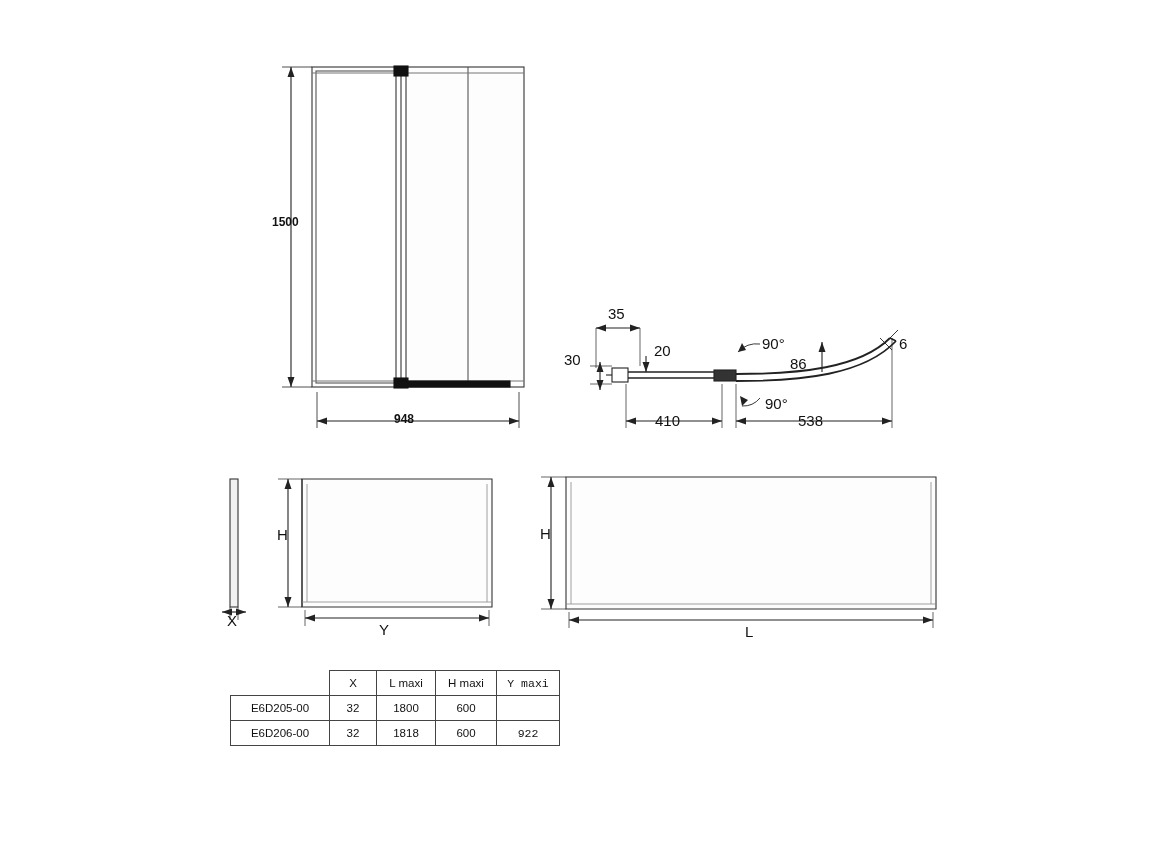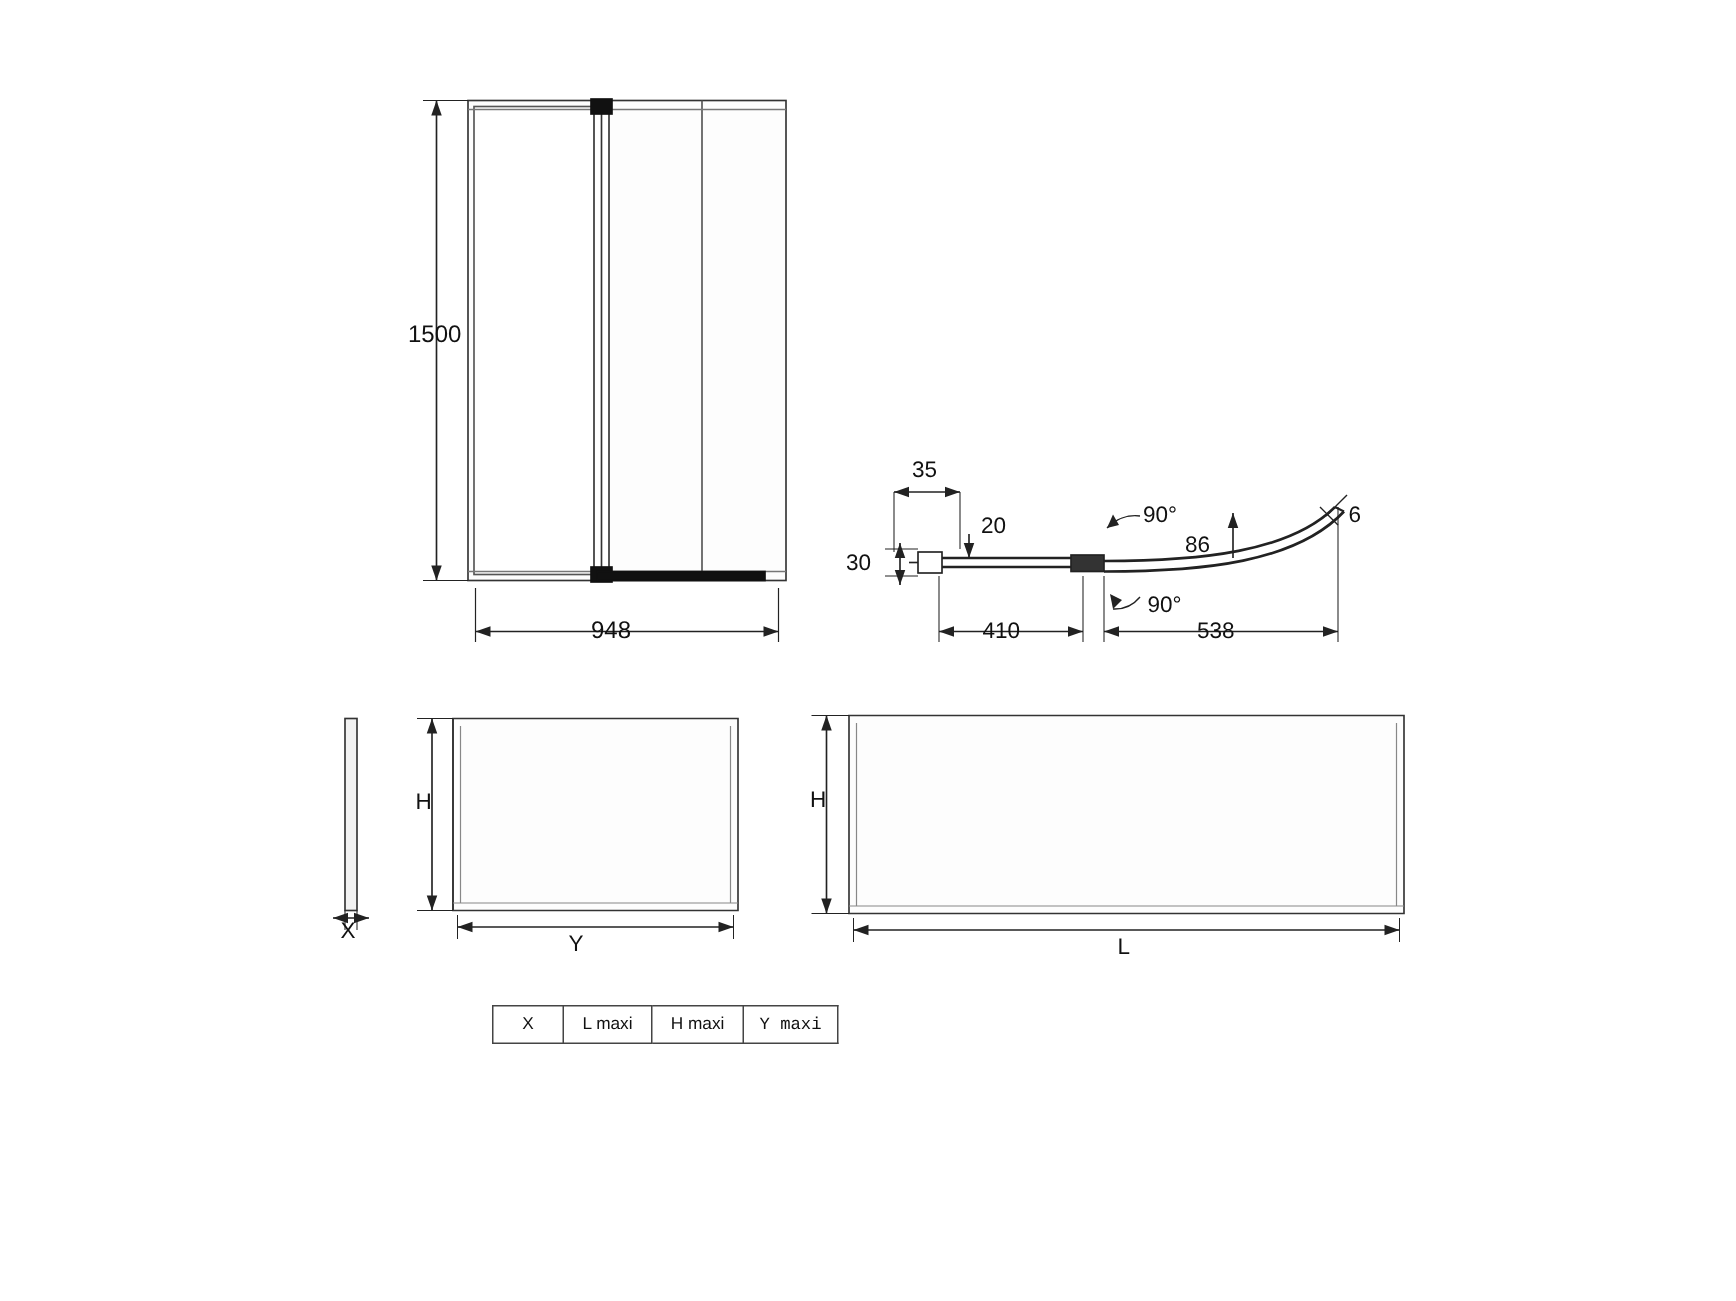--- a/index.html
+++ b/index.html
@@ -19,21 +19,21 @@
     overflow: hidden;
   }
   .abs { position: absolute; }
   .lbl {
     position: absolute;
     font-family: "Liberation Sans", sans-serif;
     color: #111111;
     white-space: nowrap;
     line-height: 1;
   }
-  .lbl-lg { font-size: 16px; font-weight: normal; }
+  .lbl-lg { font-size: 12px; font-weight: bold; }
   .lbl-md { font-size: 15px; }
 
   
   #spec-table {
     position: absolute;
     left: 230px;
     top: 670px;
     border-collapse: collapse;
     font-size: 11.5px;
     color: #111;
@@ -192,21 +192,21 @@
   </svg>
 
   <div class="lbl lbl-lg" style="left:272px; top:216px;">1500</div>
 
   <div class="lbl lbl-lg" style="left:394px; top:413px;">948</div>
 
   <div class="lbl lbl-md" style="left:608px; top:306px;">35</div>
 
   <div class="lbl lbl-md" style="left:654px; top:343px;text-align:right;">20</div>
 
-  <div class="lbl lbl-md" style="left:564px; top:368px;">30</div>
+  <div class="lbl lbl-md" style="left:564px; top:352px;">30</div>
 
   <div class="lbl lbl-md" style="left:762px; top:336px;">90°</div>
 
   <div class="lbl lbl-md" style="left:790px; top:356px;">86</div>
 
   <div class="lbl lbl-md" style="left:899px; top:336px;">6</div>
 
   <div class="lbl lbl-md" style="left:655px; top:413px;">410</div>
 
   <div class="lbl lbl-md" style="left:765px; top:396px;">90°</div>
@@ -225,16 +225,30 @@
 
   <table id="spec-table">
     <tbody>
       <tr class="head">
         <td class="name blank"></td>
         <td class="val">X</td>
         <td class="val2">L maxi</td>
         <td class="val3">H maxi</td>
         <td class="val4">Y maxi</td>
       </tr>
+      <tr>
+        <td class="name">E6D205-00</td>
+        <td class="val">32</td>
+        <td class="val2">1800</td>
+        <td class="val3">600</td>
+        <td class="val4"></td>
+      </tr>
+      <tr>
+        <td class="name">E6D206-00</td>
+        <td class="val">32</td>
+        <td class="val2">1818</td>
+        <td class="val3">600</td>
+        <td class="val4">922</td>
+      </tr>
     </tbody>
   </table>
 
 </div>
 
 </body></html>

